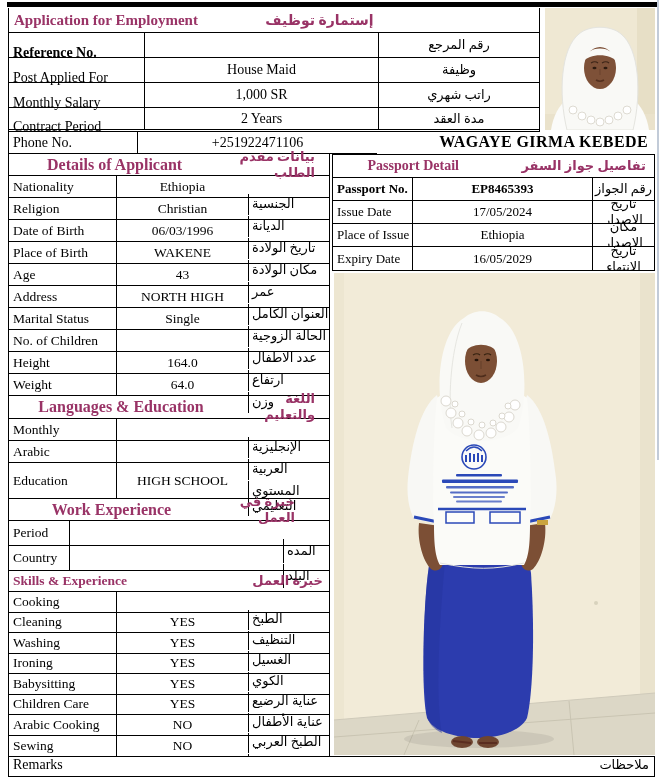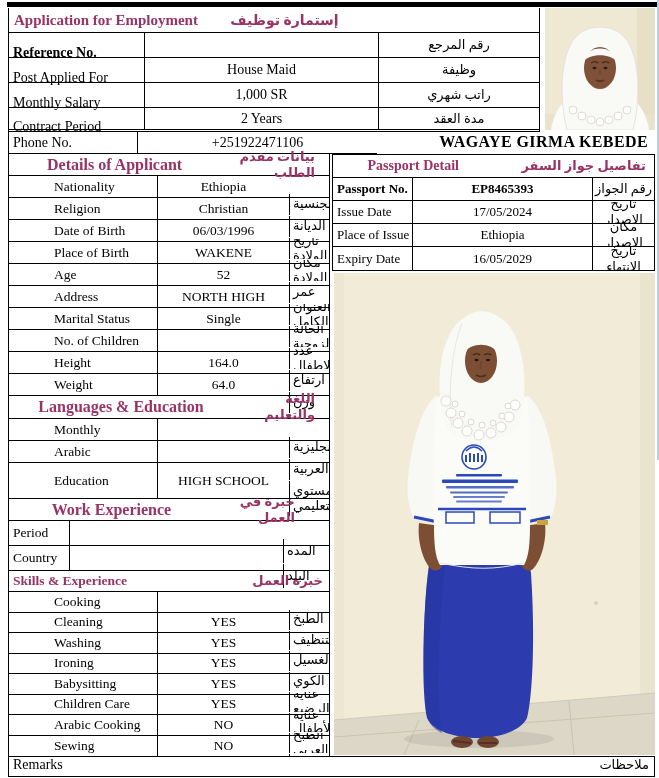--- a/index.html
+++ b/index.html
@@ -19,34 +19,34 @@
         font-family:"Liberation Serif","DejaVu Sans",serif;}
   .hdr{color:#993366;font-weight:bold;}
   .b{font-weight:bold;}
   
   .top-bar{position:absolute;left:7px;top:2px;width:652px;height:5px;background:#000;}
   
   .top-table{left:8px;top:8px;width:532px;border-left:1px solid #000;border-right:1px solid #000;
              border-bottom:3px double #000;}
   .th-row{position:relative;height:25px;}
   .th-en{padding-left:5px;font-size:15px;}
-  .th-ar{position:absolute;left:188px;width:175px;text-align:center;font-size:14px;}
+  .th-ar{position:absolute;left:188px;width:175px;text-align:center;font-size:14px;padding-left:35px;}
   .tc1{width:135px;margin-top:16px;}.tc2{width:234px;}.tc3{flex:1;}.h24{height:25px;}.h21{height:21px;}
   .tt-f{font-size:14px;}
   
   .phone-row{left:8px;top:132px;width:369px;height:22px;display:flex;align-items:center;
              border-left:1px solid #000;border-bottom:1px solid #000;box-sizing:border-box;}
   .pr-lab{width:129px;height:100%;display:flex;align-items:center;padding-left:4px;box-sizing:border-box;
           border-right:1px solid #000;font-size:14px;}
   .pr-val{flex:1;text-align:center;font-size:14px;}
   
   .name{position:absolute;top:133px;right:11px;font-size:16px;font-weight:bold;letter-spacing:.4px;}
   
   .left-col{left:8px;top:154px;width:322px;height:602px;border-left:1px solid #000;border-right:1px solid #000;}
-  .lc1{width:107px;margin-left:41px;}.lc2{width:132px;}.lc3{flex:1;}
+  .lc1{width:107px;}.lc2{width:132px;}.lc3{flex:1;}
   .wc1{width:60px;}.wc2{width:214px;}.wc3{flex:1;}
   .h22{height:22px;}.h23{height:23px;}.h36{height:36px;}.h25r{height:25px;}.h20{height:20.5px;}
   .hd-en-c{width:66%;text-align:center;}
   .hd-en-c2{width:70%;text-align:center;}
   .hd-en-c3{width:64%;text-align:center;}
   .hd-ar{flex:1;direction:rtl;text-align:right;padding-right:14px;font-size:13px;
          font-family:"Liberation Serif","DejaVu Sans",serif;}
   .hd-ar-w{padding-right:34px;}
   .hd-ar-s{padding-right:6px;}
   .hd-en-l{padding-left:4px;font-size:13.5px;}
@@ -157,21 +157,21 @@
       <div class="cell val lc2">06/03/1996</div>
       <div class="cell ar-left lc3">تاريخ الولادة</div>
     </div>
     <div class="row h22">
       <div class="cell lab lc1">Place of Birth</div>
       <div class="cell val lc2">WAKENE</div>
       <div class="cell ar-left lc3">مكان الولادة</div>
     </div>
     <div class="row h22">
       <div class="cell lab lc1">Age</div>
-      <div class="cell val lc2">52</div>
+      <div class="cell val lc2">43</div>
       <div class="cell ar-left lc3">عمر</div>
     </div>
     <div class="row h22">
       <div class="cell lab lc1">Address</div>
       <div class="cell val lc2">NORTH HIGH</div>
       <div class="cell ar-left lc3">العنوان الكامل</div>
     </div>
     <div class="row h22">
       <div class="cell lab lc1">Marital Status</div>
       <div class="cell val lc2">Single</div>

